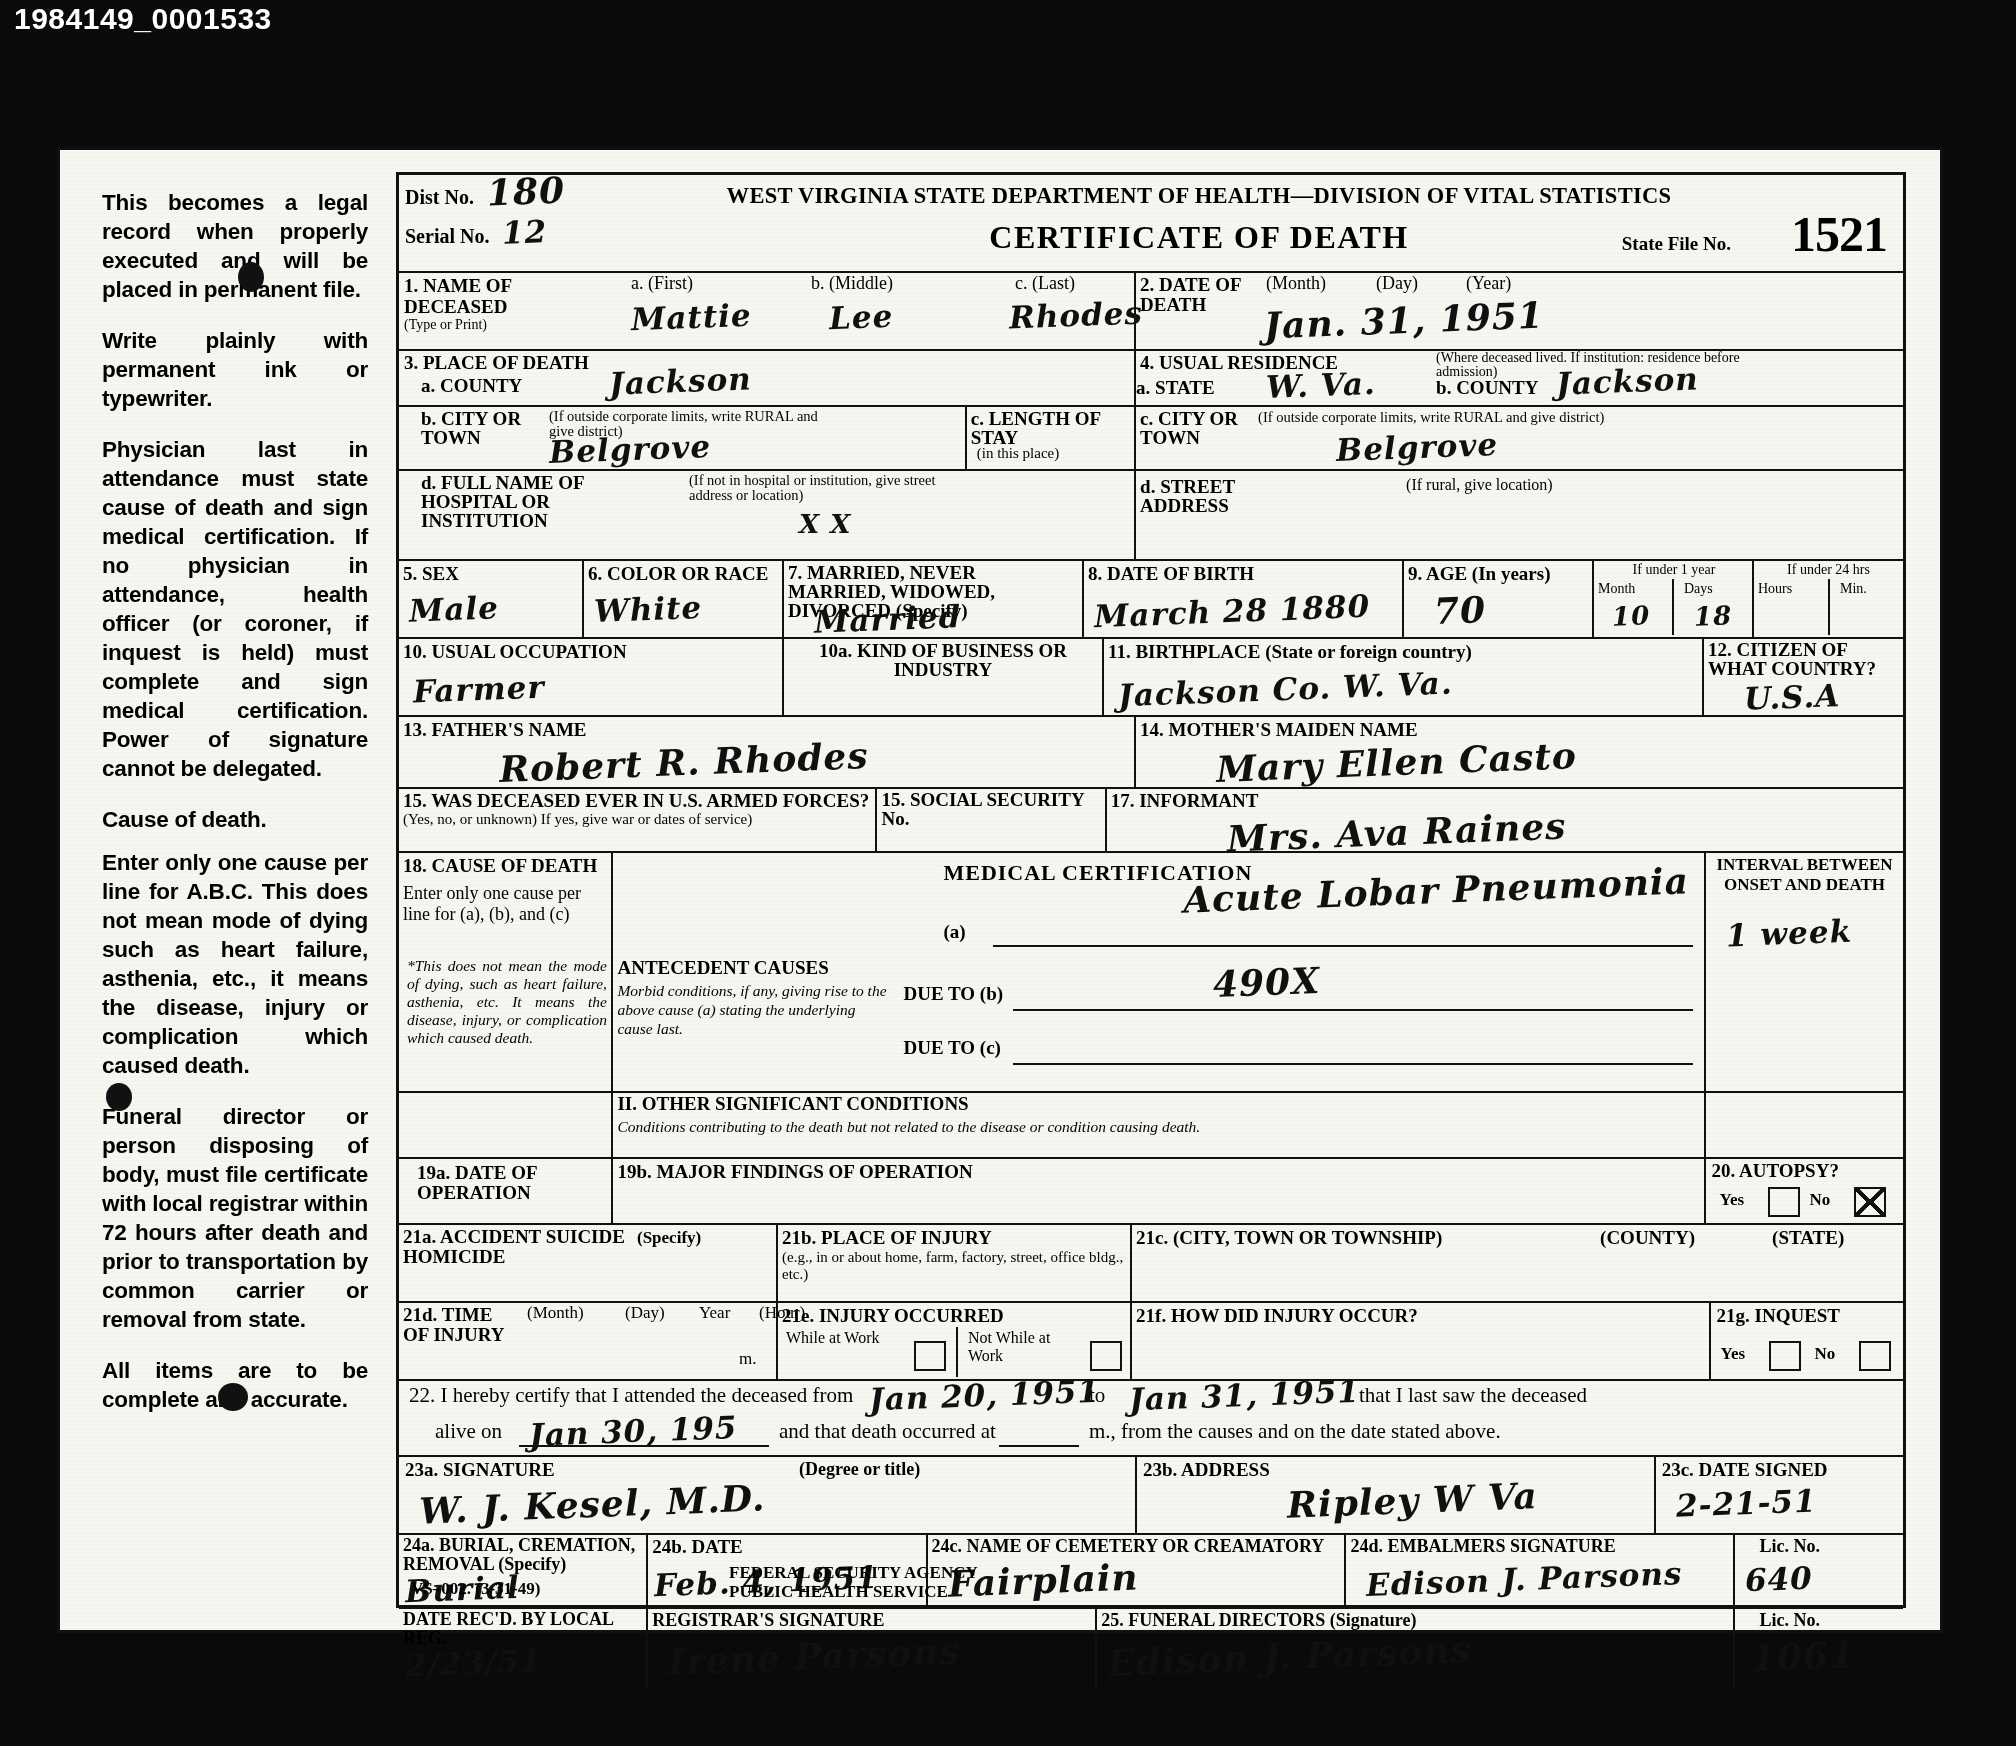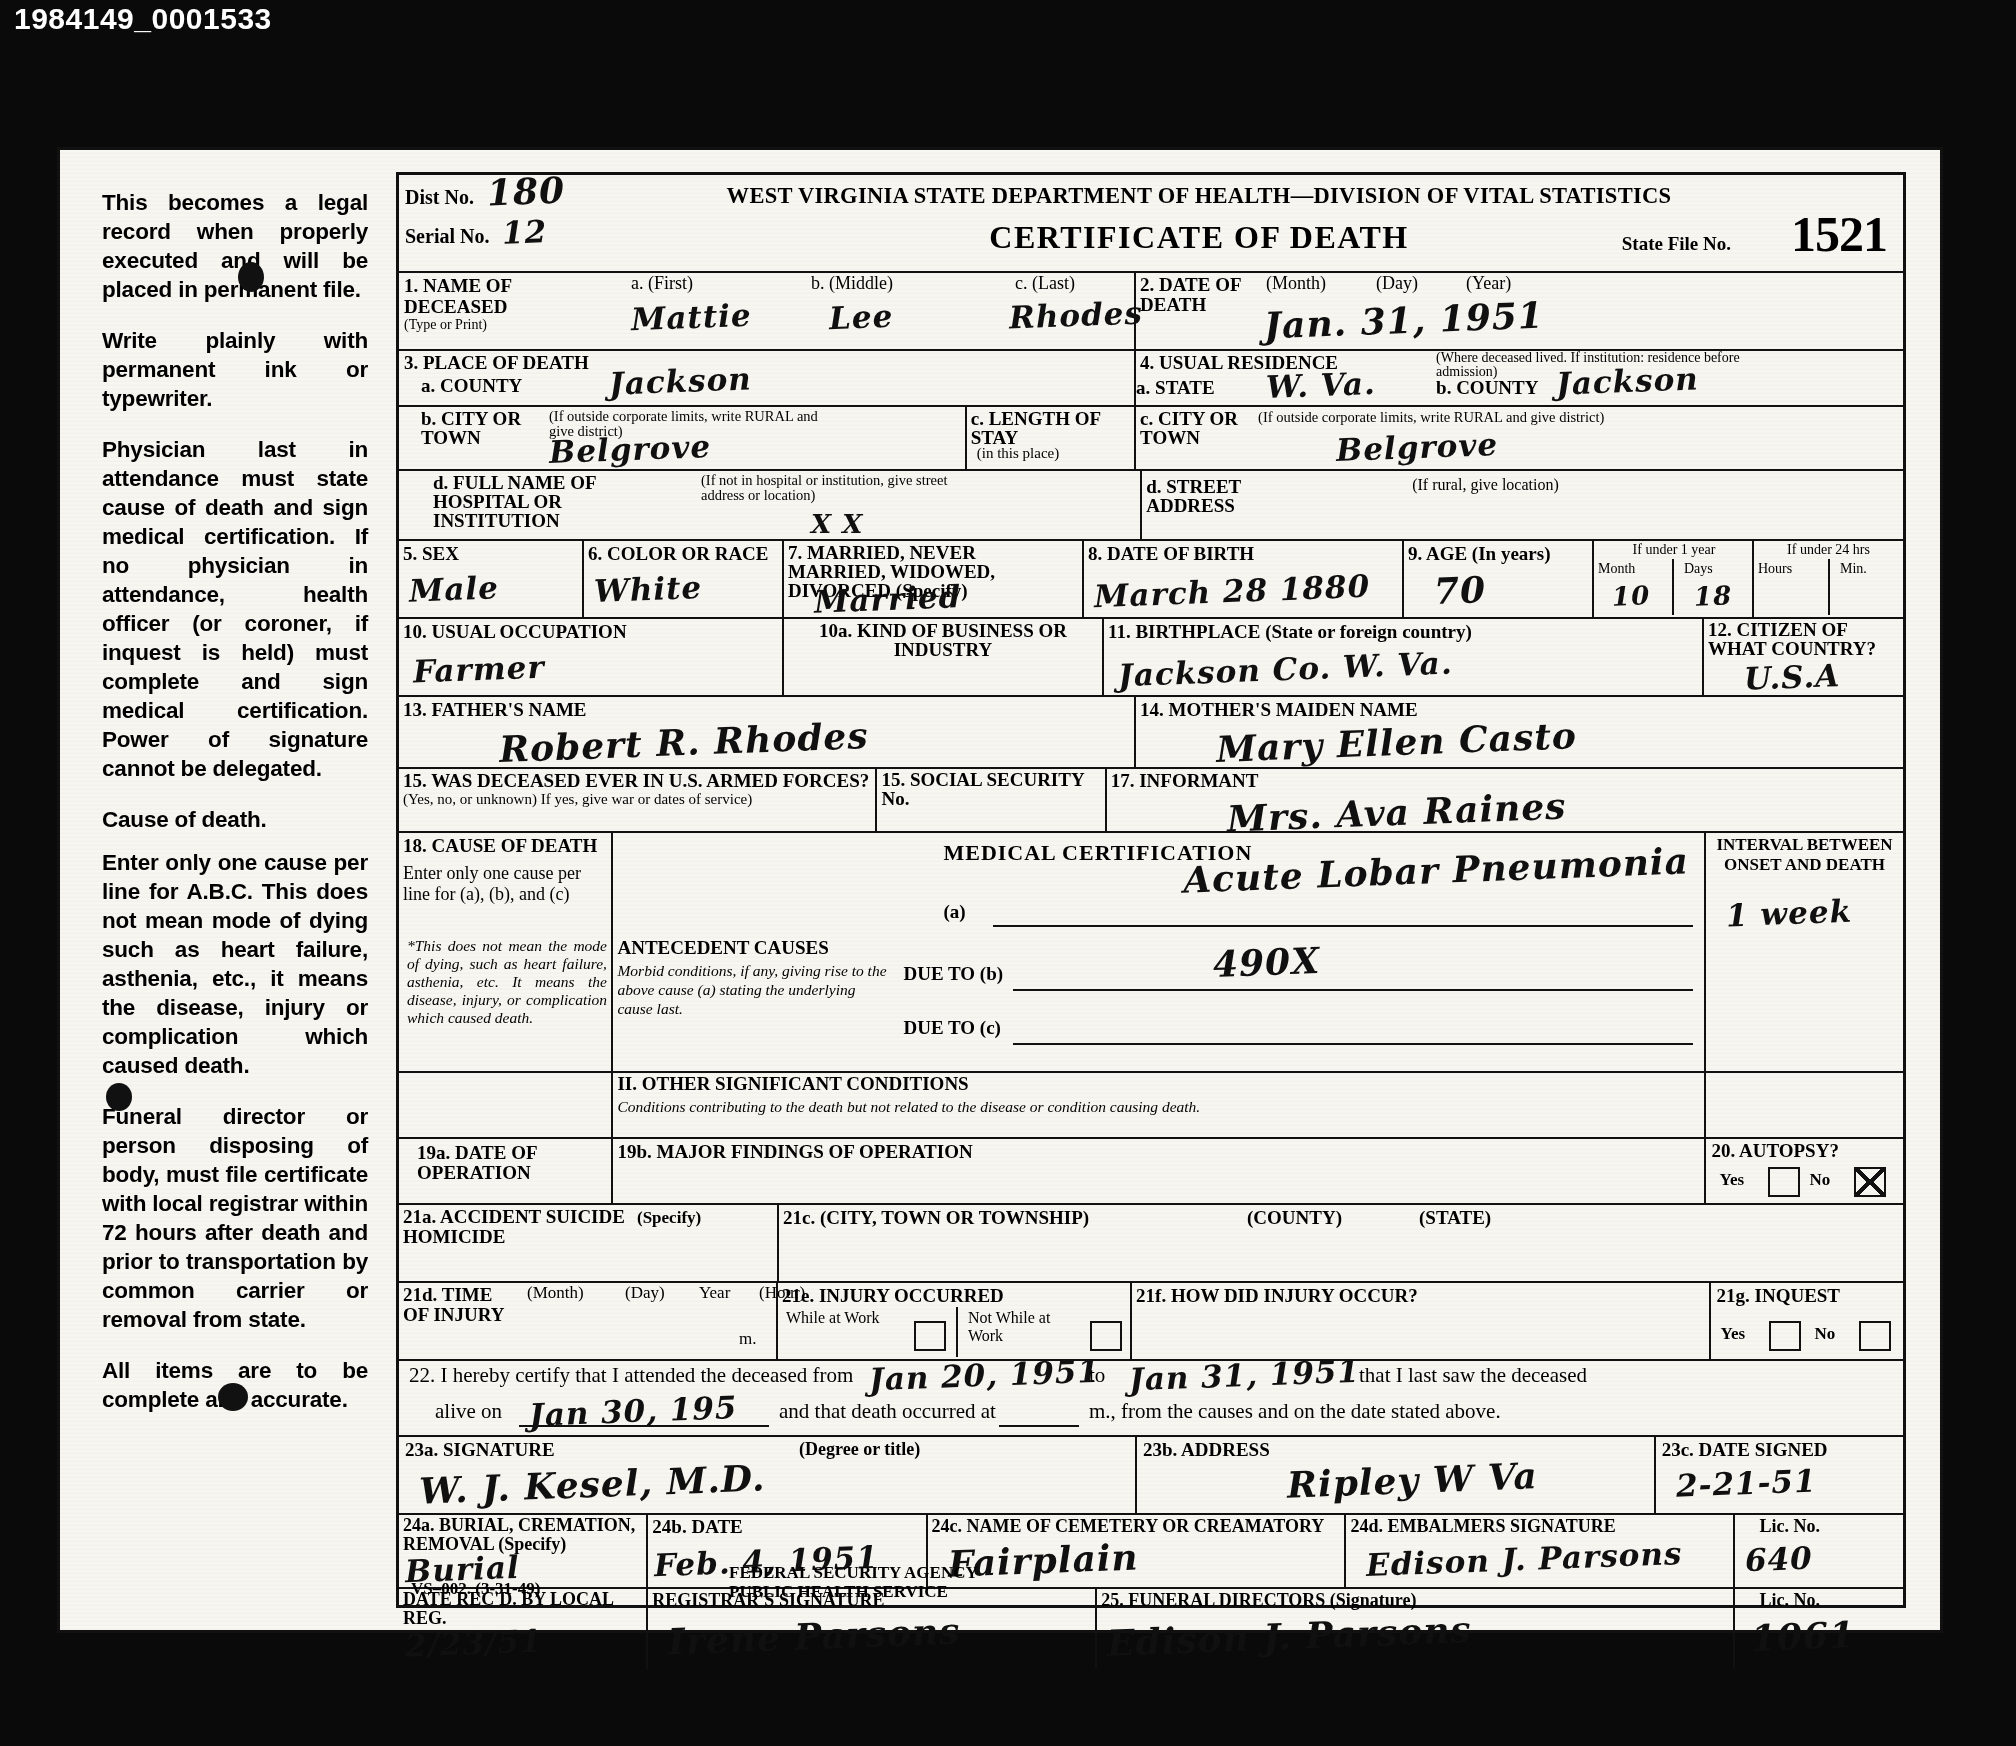--- a/index.html
+++ b/index.html
@@ -133,21 +133,21 @@
           <div class="lbl" style="position:absolute;left:4px;top:2px;line-height:19px;">c. LENGTH OF STAY</div>
           <div class="tiny" style="position:absolute;left:10px;top:38px;font-size:15px;">(in this place)</div>
         </div>
         <div class="cell" style="width:770px;position:relative;">
           <div class="lbl" style="position:absolute;left:4px;top:2px;width:110px;line-height:19px;">c. CITY OR TOWN</div>
           <div class="tiny" style="position:absolute;left:122px;top:2px;width:540px;font-size:14.5px;">(If outside corporate limits, write RURAL and give district)</div>
           <div class="hwline hw" style="left:200px;top:22px;">Belgrove</div>
         </div>
       </div>
 
-      <div class="row" style="height:70px;padding-left:12px;">
+      <div class="row" style="height:90px;">
         <div class="cell" style="width:740px;position:relative;">
           <div class="lbl" style="position:absolute;left:22px;top:2px;width:230px;line-height:19px;">d. FULL NAME OF HOSPITAL OR INSTITUTION</div>
           <div class="tiny" style="position:absolute;left:290px;top:2px;width:270px;line-height:15px;font-size:14.5px;">(If not in hospital or institution, give street address or location)</div>
           <div class="hwline hw sm" style="left:400px;top:38px;transform:none;">X X</div>
         </div>
         <div class="cell" style="width:770px;position:relative;">
           <div class="lbl" style="position:absolute;left:4px;top:6px;width:140px;line-height:19px;">d. STREET ADDRESS</div>
           <div class="tiny" style="position:absolute;left:270px;top:6px;font-size:16px;">(If rural, give location)</div>
         </div>
       </div>
@@ -279,20 +279,24 @@
           <span class="chk" style="position:absolute;left:62px;top:28px;"></span>
           <div class="lbl" style="position:absolute;left:104px;top:30px;font-size:17px;">No</div>
           <span class="chk x" style="position:absolute;left:148px;top:28px;"></span>
         </div>
       </div>
 
       <div class="row" style="height:78px;">
         <div class="cell" style="width:380px;position:relative;">
           <div class="lbl" style="position:absolute;left:4px;top:2px;width:230px;line-height:20px;">21a. ACCIDENT SUICIDE HOMICIDE</div>
           <div class="lbl" style="position:absolute;left:238px;top:2px;font-size:17px;">(Specify)</div>
+        </div>
+        <div class="cell" style="width:355px;position:relative;">
+          <div class="lbl" style="position:absolute;left:4px;top:2px;">21b. PLACE OF INJURY</div>
+          <div class="tiny" style="position:absolute;left:4px;top:24px;width:348px;font-size:15px;line-height:17px;">(e.g., in or about home, farm, factory, street, office bldg., etc.)</div>
         </div>
         <div class="cell" style="width:773px;position:relative;">
           <div class="lbl" style="position:absolute;left:4px;top:2px;">21c. (CITY, TOWN OR TOWNSHIP)</div>
           <div class="lbl" style="position:absolute;left:468px;top:2px;">(COUNTY)</div>
           <div class="lbl" style="position:absolute;left:640px;top:2px;">(STATE)</div>
         </div>
       </div>
 
       <div class="row" style="height:78px;">
         <div class="cell" style="width:380px;position:relative;">

